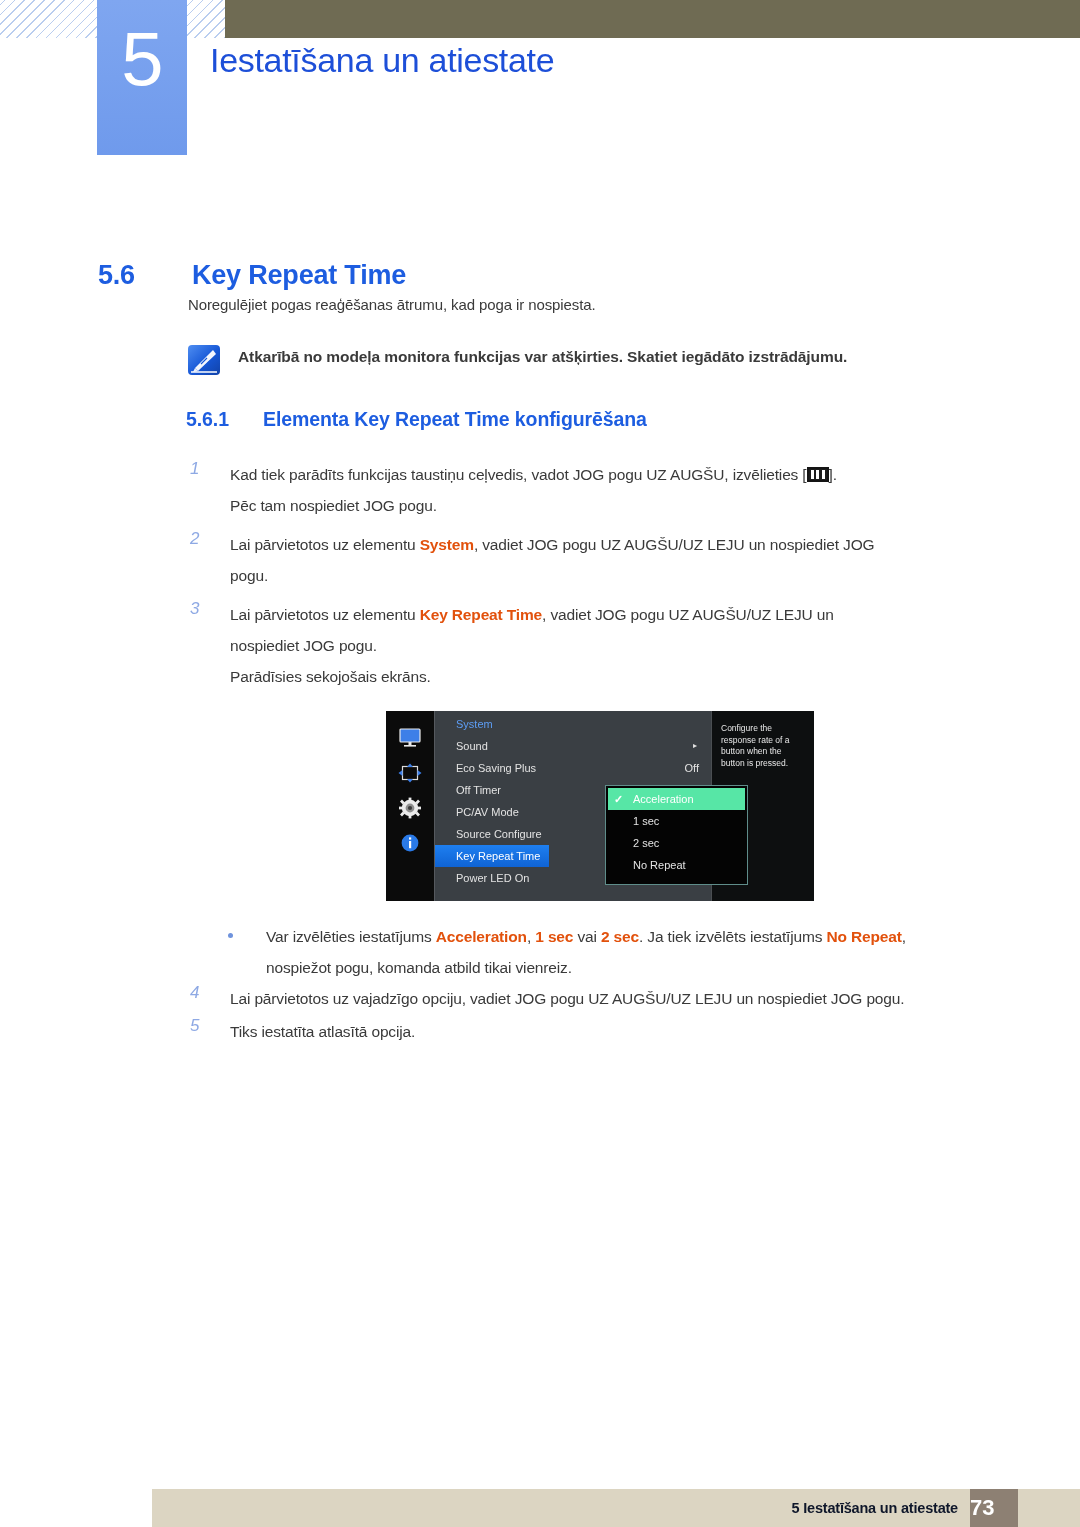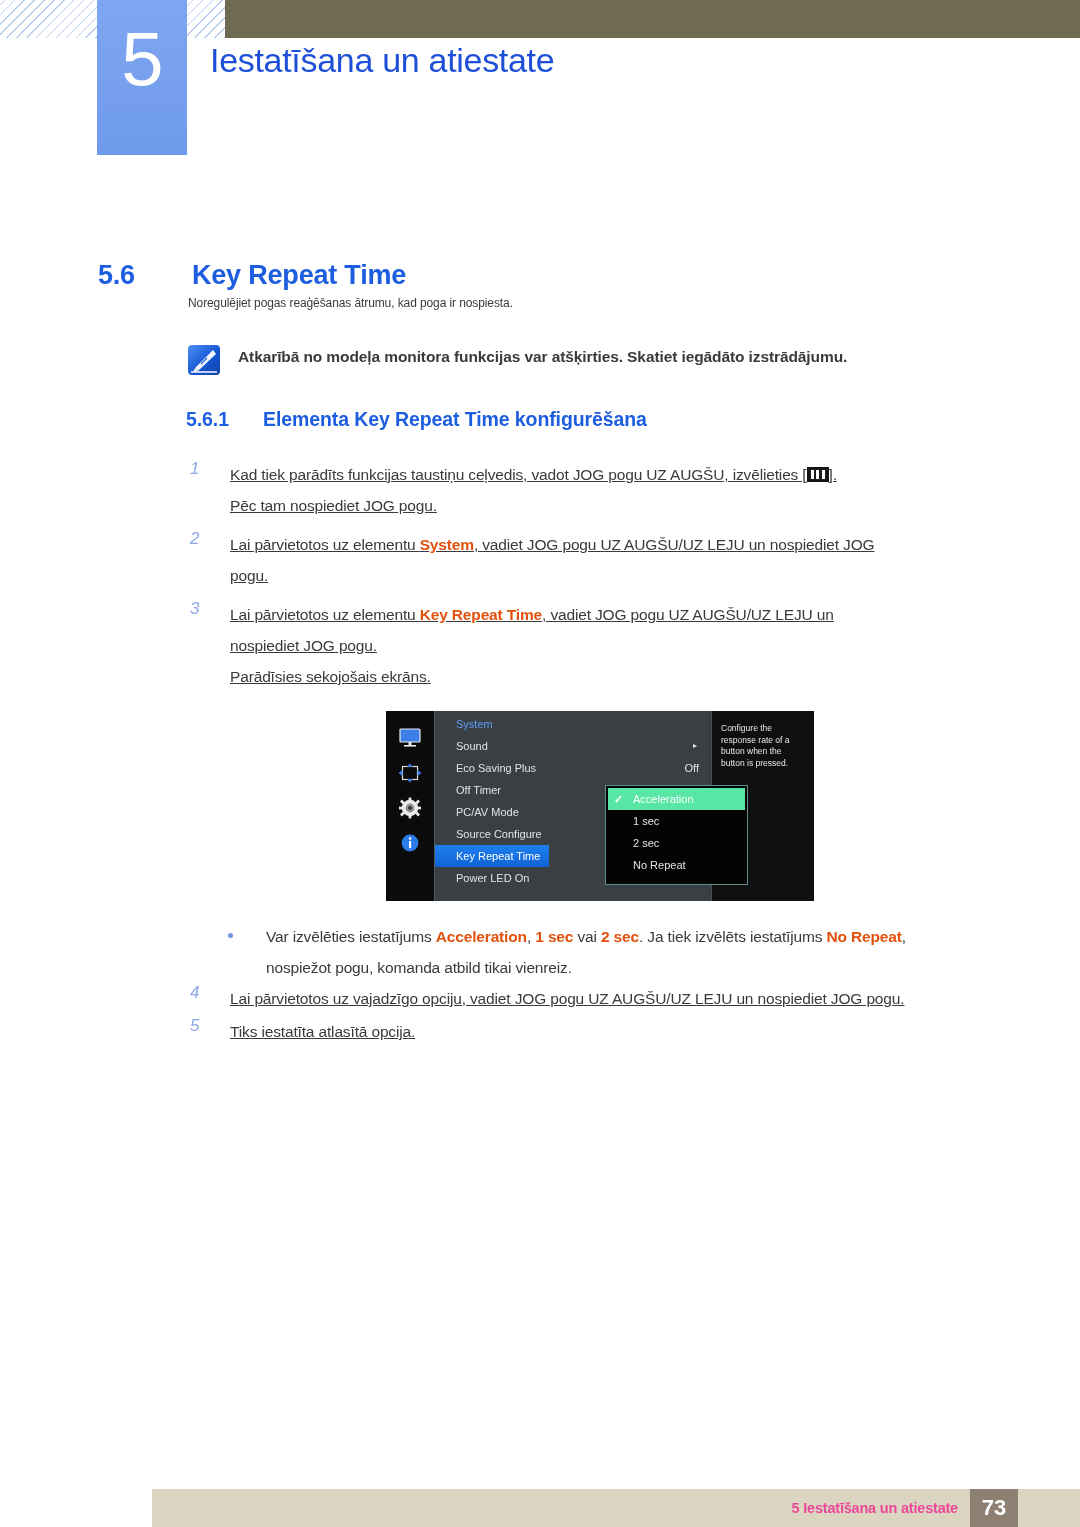--- a/index.html
+++ b/index.html
@@ -75,21 +75,21 @@
     font-weight: bold;
     color: #1d5de0;
     letter-spacing: -0.1px;
   }
   .h3-row .num { display: inline-block; width: 77px; }
 
   
   .intro {
     position: absolute;
     left: 188px; top: 296px;
-    font-size: 12px;
+    font-size: 15px;
     color: #3a3a3a;
     letter-spacing: -0.1px;
   }
 
   .note {
     position: absolute;
     left: 188px; top: 343px;
     width: 760px;
   }
   .note-icon {
@@ -129,21 +129,20 @@
     font-size: 17px;
     font-style: italic;
     color: #8ea9e4;
     text-align: left;
   }
   .step .line {
     font-size: 15.5px;
     color: #3a3a3a;
     line-height: 31px;
     letter-spacing: -0.15px;
-    text-decoration: underline;
   }
   .kw { color: #e2510c; font-weight: bold; }
 
   .menu-glyph {
     display: inline-block;
     width: 22px; height: 15px;
     vertical-align: -2px;
     background: #1c1c1c;
     border: 2px solid #141414;
     position: relative;
@@ -290,32 +289,32 @@
     position: absolute;
     left: 152px; top: 1489px;
     width: 928px; height: 38px;
     background: #dcd5c2;
   }
   .footer-txt {
     position: absolute;
     right: 122px; top: 1500px;
     font-size: 14.5px;
     font-weight: bold;
-    color: #ec4899;
+    color: #0f172a;
     letter-spacing: -0.2px;
   }
   .footer-page {
     position: absolute;
     left: 970px; top: 1489px;
     width: 48px; height: 38px;
     background: #8d8073;
     color: #ffffff;
     font-size: 22px;
     font-weight: bold;
-    text-align: center;
+    text-align: left;
     line-height: 38px;
   }
 </style>
 </head>
 <body>
 
 <div id="page">
 
   <div class="hatch"></div>
   <div class="header-bar"></div>

